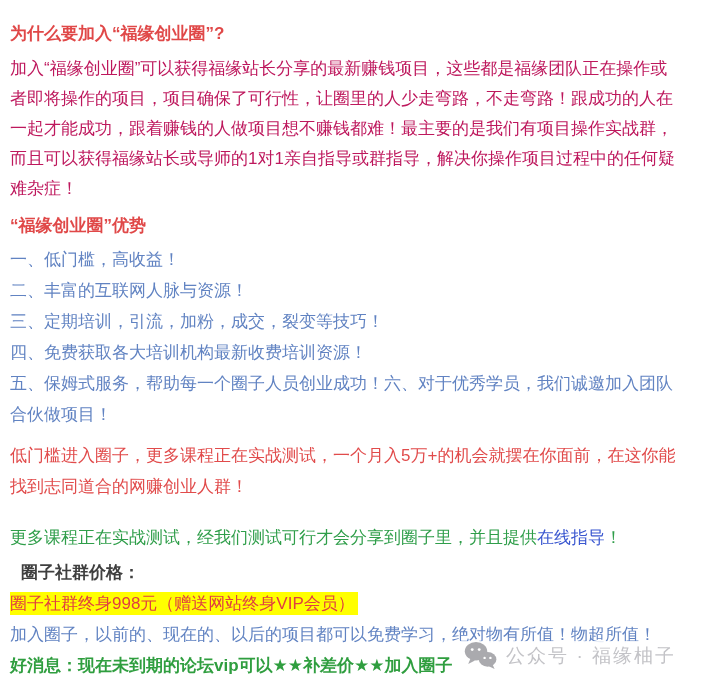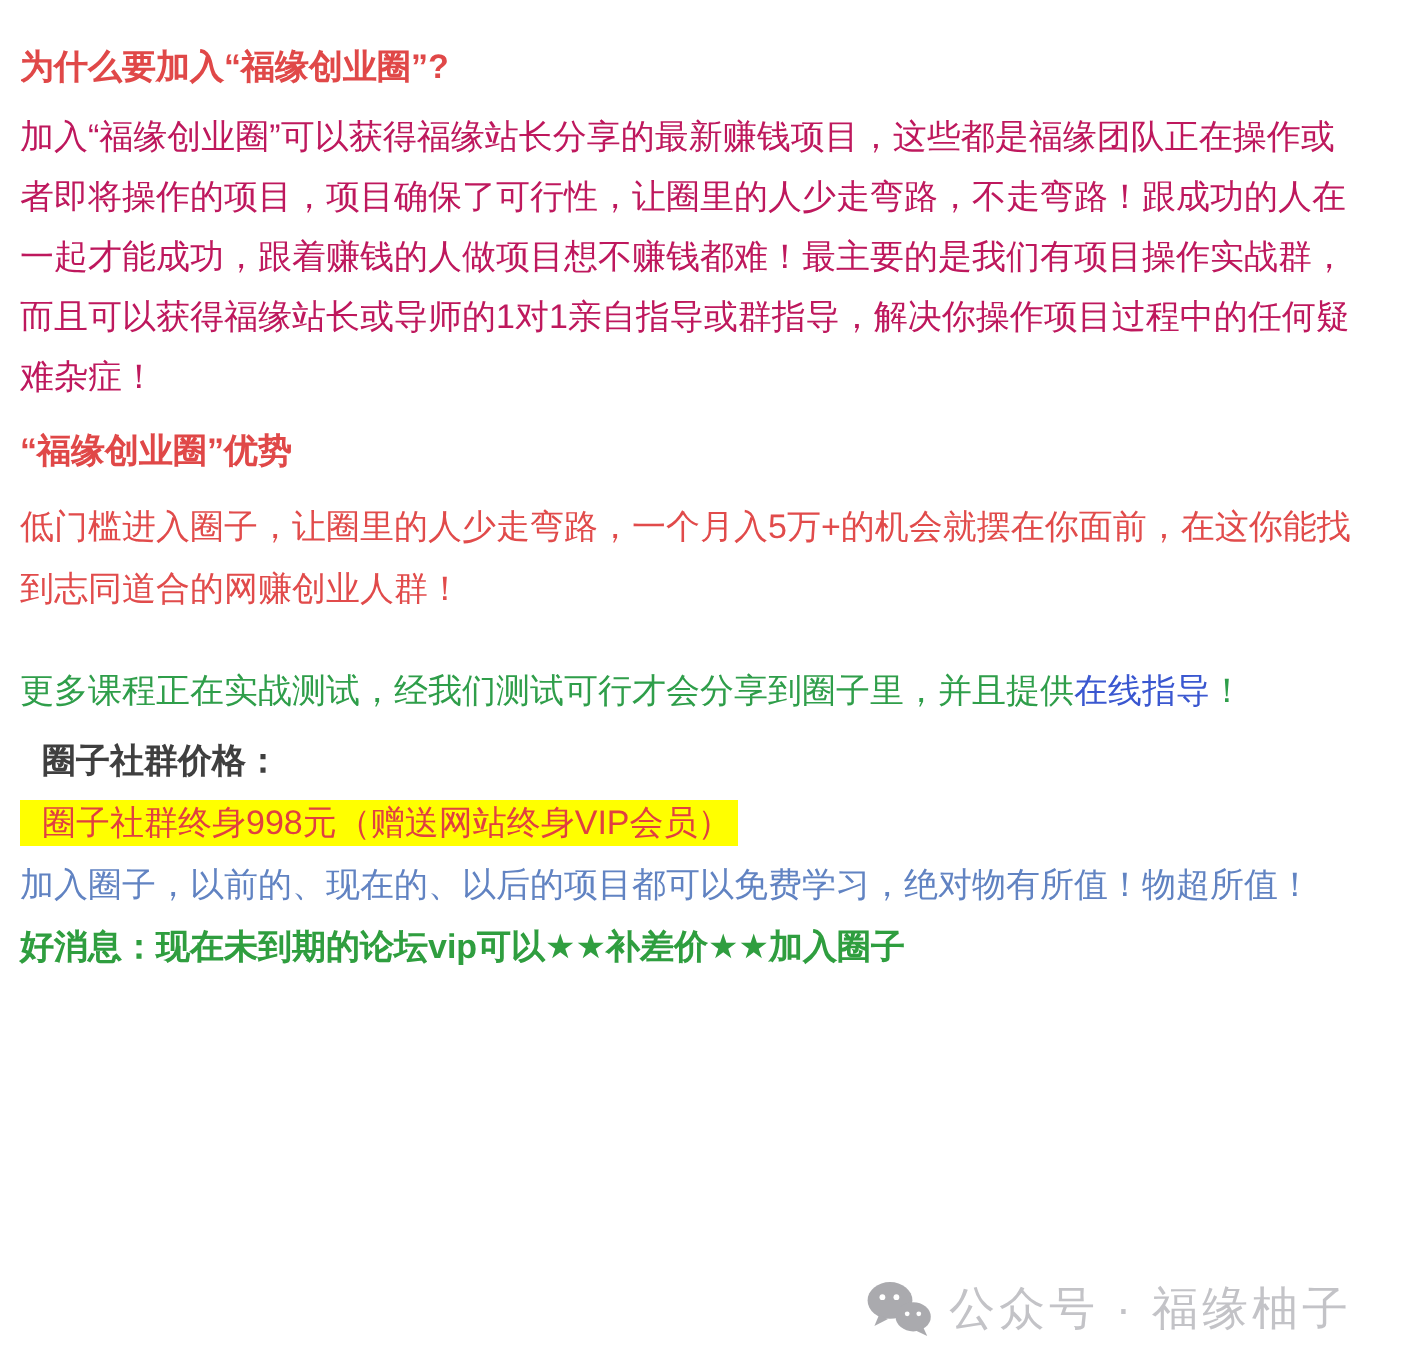--- a/index.html
+++ b/index.html
@@ -61,21 +61,21 @@
     margin: 4px 0 0 0;
     padding-left: 11px;
   }
   .p-highlight {
     line-height: 31px;
     margin: 0;
   }
   .hl {
     background: #ffff00;
     color: #e04040;
-    padding: 2px 3px 2px 11px;
+    padding: 2px 3px 2px 0;
   }
   .p-join {
     color: #6183c2;
     line-height: 31px;
     margin: 0;
   }
   .p-goodnews {
     color: #2f9e3f;
     font-weight: bold;
     line-height: 31px;
@@ -86,40 +86,47 @@
     right: 12px;
     bottom: 7px;
     display: flex;
     align-items: center;
     gap: 9px;
     background: rgba(255,255,255,0.85);
     padding-left: 4px;
   }
   .watermark-text {
     color: #c3c3c7;
-    font-size: 23px;
+    font-size: 19px;
     letter-spacing: 2px;
     white-space: nowrap;
   }
   .wechat-icon { display: block; }
 </style>
 </head>
 <body>
 
 <div class="page">
   <div class="content">
 
     <p class="h-red">为什么要加入“福缘创业圈”?</p>
 
     <p class="p-intro">加入“福缘创业圈”可以获得福缘站长分享的最新赚钱项目，这些都是福缘团队正在操作或者即将操作的项目，项目确保了可行性，让圈里的人少走弯路，不走弯路！跟成功的人在一起才能成功，跟着赚钱的人做项目想不赚钱都难！最主要的是我们有项目操作实战群，而且可以获得福缘站长或导师的1对1亲自指导或群指导，解决你操作项目过程中的任何疑难杂症！</p>
 
     <p class="h-red h-adv">“福缘创业圈”优势</p>
 
+    <div class="adv-list">
+      <p class="adv-item">一、低门槛，高收益！</p>
+      <p class="adv-item">二、丰富的互联网人脉与资源！</p>
+      <p class="adv-item">三、定期培训，引流，加粉，成交，裂变等技巧！</p>
+      <p class="adv-item">四、免费获取各大培训机构最新收费培训资源！</p>
+      <p class="adv-item">五、保姆式服务，帮助每一个圈子人员创业成功！六、对于优秀学员，我们诚邀加入团队合伙做项目！</p>
+    </div>
 
-    <p class="p-pitch">低门槛进入圈子，让圈里的人少走弯路，一个月入5万+的机会就摆在你面前，在这你能找到志同道合的网赚创业人群！</p>
+    <p class="p-pitch">低门槛进入圈子，更多课程正在实战测试，一个月入5万+的机会就摆在你面前，在这你能找到志同道合的网赚创业人群！</p>
 
     <p class="p-more"><span>更多课程正在实战测试，经我们测试可行才会分享到圈子里，并且提供</span><span class="inline-link">在线指导</span><span>！</span></p>
 
     <p class="p-price-label">圈子社群价格：</p>
 
     <p class="p-highlight"><span class="hl">圈子社群终身998元（赠送网站终身VIP会员）</span></p>
 
     <p class="p-join">加入圈子，以前的、现在的、以后的项目都可以免费学习，绝对物有所值！物超所值！</p>
 
     <p class="p-goodnews">好消息：现在未到期的论坛vip可以★★补差价★★加入圈子</p>

